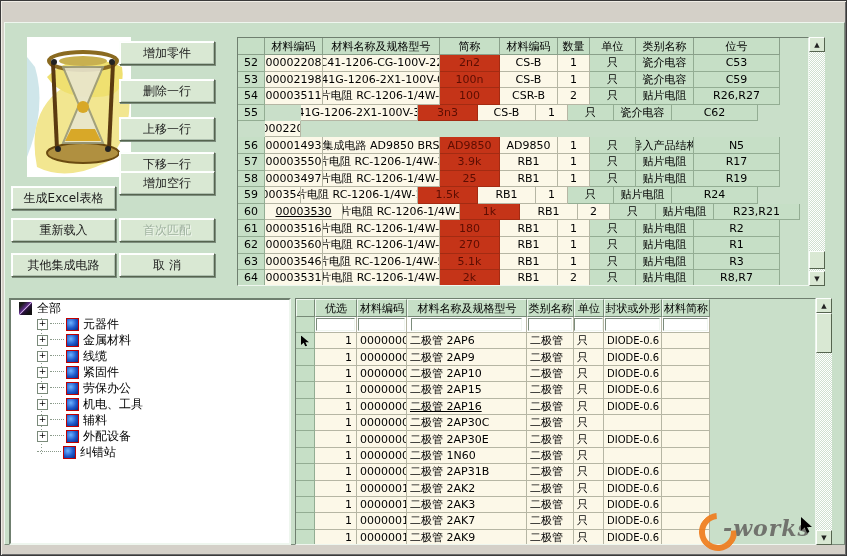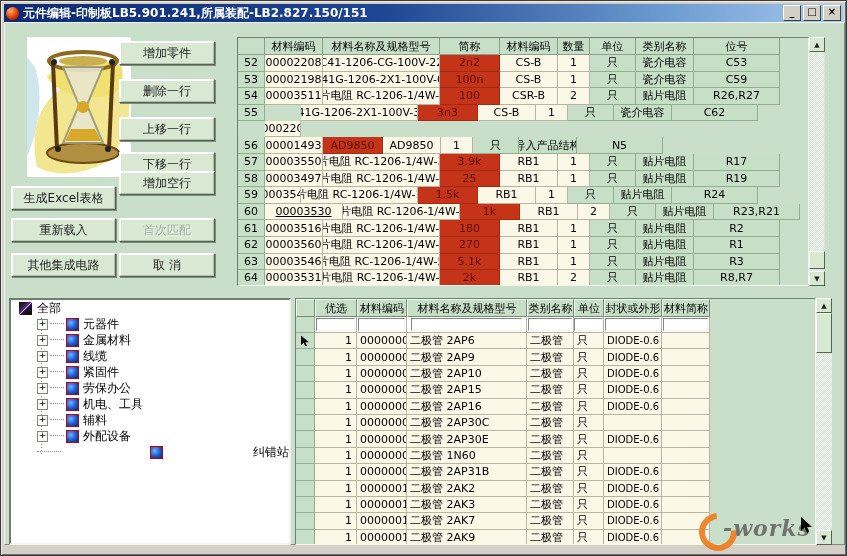--- a/index.html
+++ b/index.html
@@ -75,29 +75,20 @@
   .ew-text{position:absolute;left:30px;top:6px;font-family:"DejaVu Serif",serif;font-style:italic;font-weight:bold;
            font-size:22px;color:#6a6a66;letter-spacing:1px;}
   .cursor2{position:absolute;left:800px;top:516px;width:11px;height:16px;background:#000;z-index:9;
            clip-path:polygon(0 0,0 86%,33% 66%,55% 100%,76% 92%,55% 62%,100% 62%);}
 </style>
 </head>
 <body>
 
 <div class="win">
 
-  <div class="titlebar">
-    <span class="title-icon"></span>
-    <span class="title-text">元件编辑-印制板LB5.901.241,所属装配-LB2.827.150/151</span>
-    <span class="tb-btns">
-      <span class="tb-btn">_</span>
-      <span class="tb-btn">□</span>
-      <span class="tb-btn">×</span>
-    </span>
-  </div>
 
   <div class="client"></div>
 
   <div class="pic">
     <svg width="104" height="140" viewBox="0 0 104 140">
       <rect width="104" height="140" fill="#ffffff"></rect>
       <path d="M0 120 Q20 70 8 30 L0 20 Z" fill="#cfe6ea"></path>
       <path d="M10 130 Q0 80 30 55 Q70 25 100 45 Q110 90 80 125 Q40 145 10 130 Z" fill="#f2e690"></path>
       <path d="M20 40 Q50 10 95 30 Q100 60 70 60 Q35 62 20 40 Z" fill="#efe070"></path>
       <ellipse cx="56" cy="24" rx="34" ry="9" fill="none" stroke="#8a6a20" stroke-width="4"></ellipse>
@@ -180,20 +171,21 @@
         <div class="cell red" style="width: 60px; height: 16.6px;">3n3</div>
         <div class="cell cream" style="width: 58px; height: 16.6px;">CS-B</div>
         <div class="cell cream" style="width: 32px; height: 16.6px;">1</div>
         <div class="cell green" style="width: 46px; height: 16.6px;">只</div>
         <div class="cell green" style="width: 58px; height: 16.6px;">瓷介电容</div>
         <div class="cell green" style="width: 86px; height: 16.6px;">C62</div>
       </div>
       <div class="grow">
         <div class="cell green" style="width: 27px; height: 16.6px;">56</div>
         <div class="cell cream" style="width: 58px; height: 16.6px;">00001493</div>
+        <div class="cell cream" style="width: 117px; height: 16.6px;">集成电路 AD9850 BRS</div>
         <div class="cell red" style="width: 60px; height: 16.6px;">AD9850</div>
         <div class="cell cream" style="width: 58px; height: 16.6px;">AD9850</div>
         <div class="cell cream" style="width: 32px; height: 16.6px;">1</div>
         <div class="cell green" style="width: 46px; height: 16.6px;">只</div>
         <div class="cell green" style="width: 58px; height: 16.6px;">导入产品结构</div>
         <div class="cell green" style="width: 86px; height: 16.6px;">N5</div>
       </div>
       <div class="grow">
         <div class="cell green" style="width: 27px; height: 16.6px;">57</div>
         <div class="cell cream" style="width: 58px; height: 16.6px;">00003550</div>
@@ -352,21 +344,21 @@
         <span class="dots" style="width: 14px;"></span>
         <span class="globe"></span>
         <span>辅料</span>
       </div>
       <div class="tree-row" style="padding-left: 26px;">
         <span class="plusbox">+</span>
         <span class="dots" style="width: 14px;"></span>
         <span class="globe"></span>
         <span>外配设备</span>
       </div>
-      <div class="tree-row" style="padding-left: 26px; justify-content: space-between;">
+      <div class="tree-row" style="padding-left: 26px;">
         <span class="dots" style="width: 24px;"></span>
         <span class="globe"></span>
         <span>纠错站</span>
       </div>
     </div>
 
   <div class="grid" id="mat-grid" style="left:294px;top:297px;width:521px;height:247px;">
       <div class="grow">
         <div class="cell raised" style="width: 19px; height: 18px;"></div>
         <div class="cell raised" style="width: 42px; height: 18px;">优选</div>
@@ -440,21 +432,21 @@
         <div class="cell cream left" style="width: 120px; height: 16.4px;">二极管 2AP15</div>
         <div class="cell cream left" style="width: 47px; height: 16.4px;">二极管</div>
         <div class="cell cream left" style="width: 30px; height: 16.4px;">只</div>
         <div class="cell cream left mono" style="width: 58px; height: 16.4px;">DIODE-0.6</div>
         <div class="cell cream left" style="width: 48px; height: 16.4px;"></div>
       </div>
       <div class="grow">
         <div class="cell green" style="width: 19px; height: 16.4px;"></div>
         <div class="cell cream right" style="width: 42px; height: 16.4px;">1</div>
         <div class="cell cream left" style="width: 50px; height: 16.4px;">00000005</div>
-        <div class="cell cream left" style="width: 120px; height: 16.4px;">二极管 2AP16</div>
+        <div class="cell cream left" style="width: 120px; height: 16.4px; text-decoration: underline;">二极管 2AP16</div>
         <div class="cell cream left" style="width: 47px; height: 16.4px;">二极管</div>
         <div class="cell cream left" style="width: 30px; height: 16.4px;">只</div>
         <div class="cell cream left mono" style="width: 58px; height: 16.4px;">DIODE-0.6</div>
         <div class="cell cream left" style="width: 48px; height: 16.4px;"></div>
       </div>
       <div class="grow">
         <div class="cell green" style="width: 19px; height: 16.4px;"></div>
         <div class="cell cream right" style="width: 42px; height: 16.4px;">1</div>
         <div class="cell cream left" style="width: 50px; height: 16.4px;">00000006</div>
         <div class="cell cream left" style="width: 120px; height: 16.4px;">二极管 2AP30C</div>

